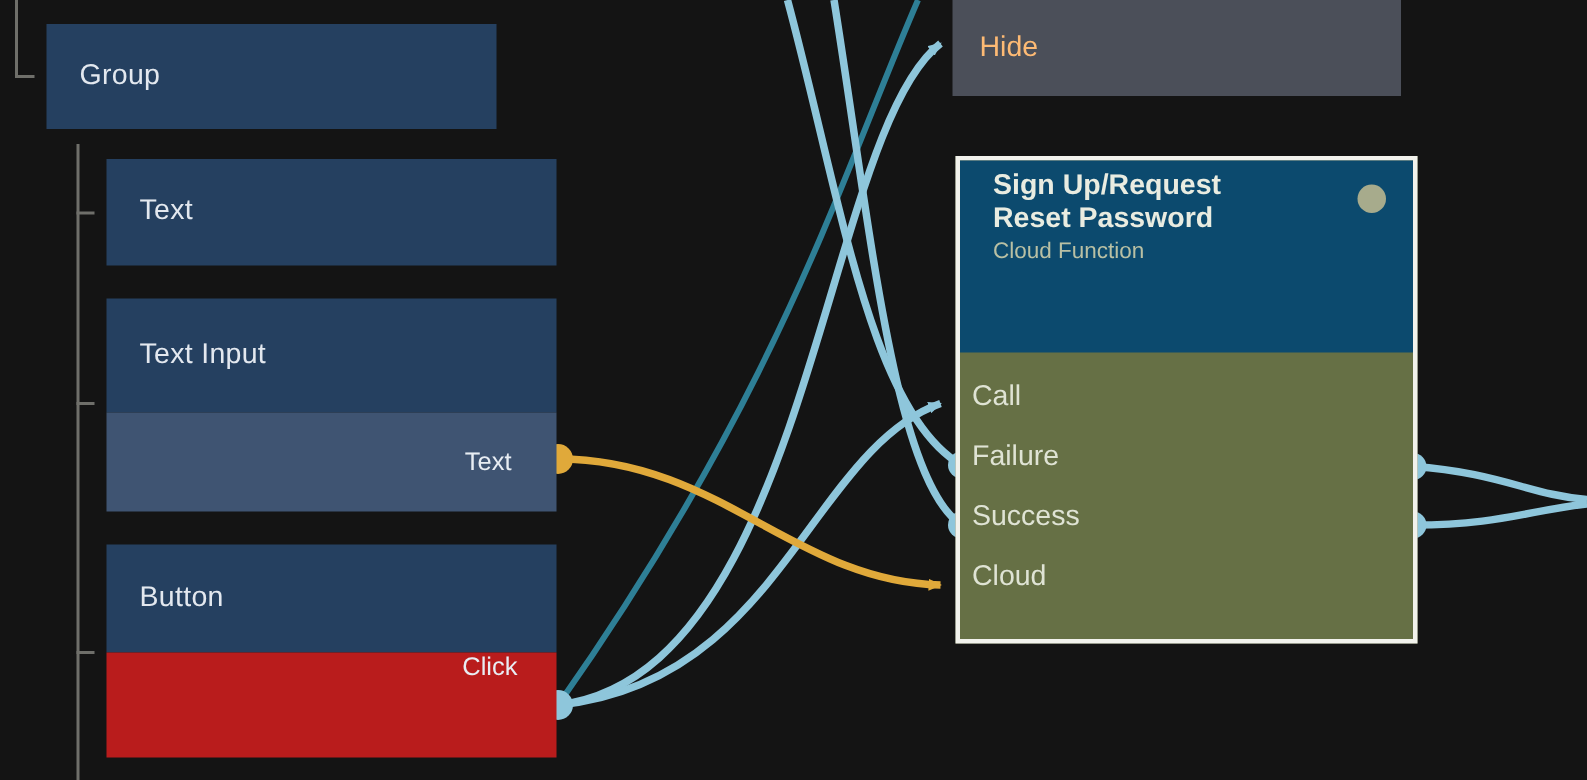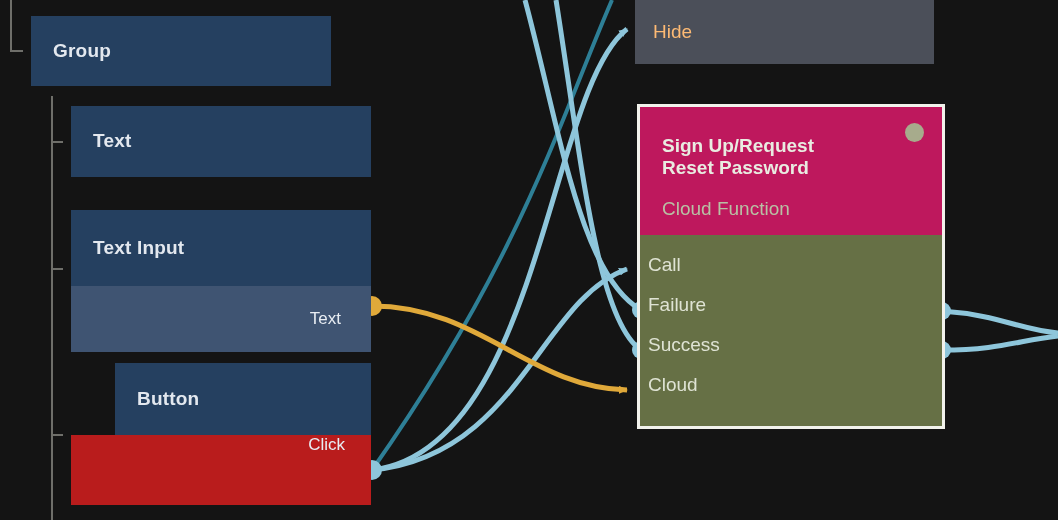--- a/index.html
+++ b/index.html
@@ -3,39 +3,39 @@
 <meta charset="utf-8">
 <style>
   html,body{margin:0;padding:0;background:#141414;}
   body{width:1058px;height:520px;overflow:hidden;
        font-family:"Liberation Sans",sans-serif;}
   #canvas{position:relative;width:1058px;height:520px;background:#141414;}
   #wires{position:absolute;inset:0;width:1058px;height:520px;}
 
   .node{position:absolute;box-sizing:border-box;}
   .node-title{
-    color:#e3e8ef;font-weight:bold;font-size:19px;
+    color:#e3e8ef;font-weight:normal;font-size:19px;
     letter-spacing:.2px;line-height:1.18;
   }
 
   
   .n-blue .hdr{background:#254060;width:100%;height:100%;
      display:flex;align-items:center;padding-left:22px;box-sizing:border-box;}
   .port-label{color:#e8edf3;font-size:17px;}
 
   
   .n-grey{background:#4b4f59;}
   .n-grey .row{display:flex;align-items:center;height:100%;padding-left:18px;}
   .n-grey .row-label{color:#fdba74;font-size:19px;}
 
   
   .n-green{border:3px solid #f2f2ec;background:#667045;}
-  .n-green .g-hdr{background:#be185d;padding:28px 18px 12px 22px;position:relative;}
+  .n-green .g-hdr{background:#0c4a6e;padding:6px 18px 12px 22px;position:relative;}
   .n-green .g-title{color:#e9ece1;font-weight:bold;font-size:19px;line-height:1.16;}
-  .n-green .g-sub{color:#b9c0a4;font-size:19px;line-height:1.3;margin-top:18px;}
+  .n-green .g-sub{color:#b9c0a4;font-size:15px;line-height:1.3;margin-top:1px;}
   .n-green .g-body{padding:10px 0 0 0;}
   .n-green .g-row{height:40px;display:flex;align-items:center;padding-left:8px;}
   .n-green .g-rowlabel{color:#dfe3d4;font-size:19px;}
   .status-dot{position:absolute;width:19px;height:19px;border-radius:50%;
      background:#a7ab8c;top:16px;right:18px;}
 
   .tree-line{position:absolute;background:#6f6f6a;}
 </style>
 </head>
 <body>
@@ -87,33 +87,33 @@
       <span class="node-title">Group</span>
     </div>
   </div>
 
   <div class="node n-blue" style="left:71px;top:106px;width:300px;height:71px;">
     <div class="hdr">
       <span class="node-title">Text</span>
     </div>
   </div>
 
-  <div class="node" style="left:71px;top:199px;width:300px;height:142px;margin-top:11px;">
+  <div class="node" style="left:71px;top:199px;width:300px;height:142px;">
     <div class="n-blue" style="height:76px;">
       <div class="hdr">
         <span class="node-title">Text Input</span>
       </div>
     </div>
     <div class="body" style="height:66px;background:#3f5472;display:flex;align-items:center;justify-content:flex-end;padding-right:30px;box-sizing:border-box;">
       <span class="port-label">Text</span>
     </div>
   </div>
 
   <div class="node" style="left:71px;top:363px;width:300px;height:142px;">
-    <div class="n-blue" style="height:72px;margin-left:44px;">
+    <div class="n-blue" style="height:72px;">
       <div class="hdr">
         <span class="node-title">Button</span>
       </div>
     </div>
     <div class="body" style="height:70px;background:#b91c1c;display:flex;align-items:flex-start;justify-content:flex-end;padding-right:26px;box-sizing:border-box;">
       <span class="port-label">Click</span>
     </div>
   </div>
 
   <div class="node n-grey" style="left:635px;top:0px;width:299px;height:64px;">

